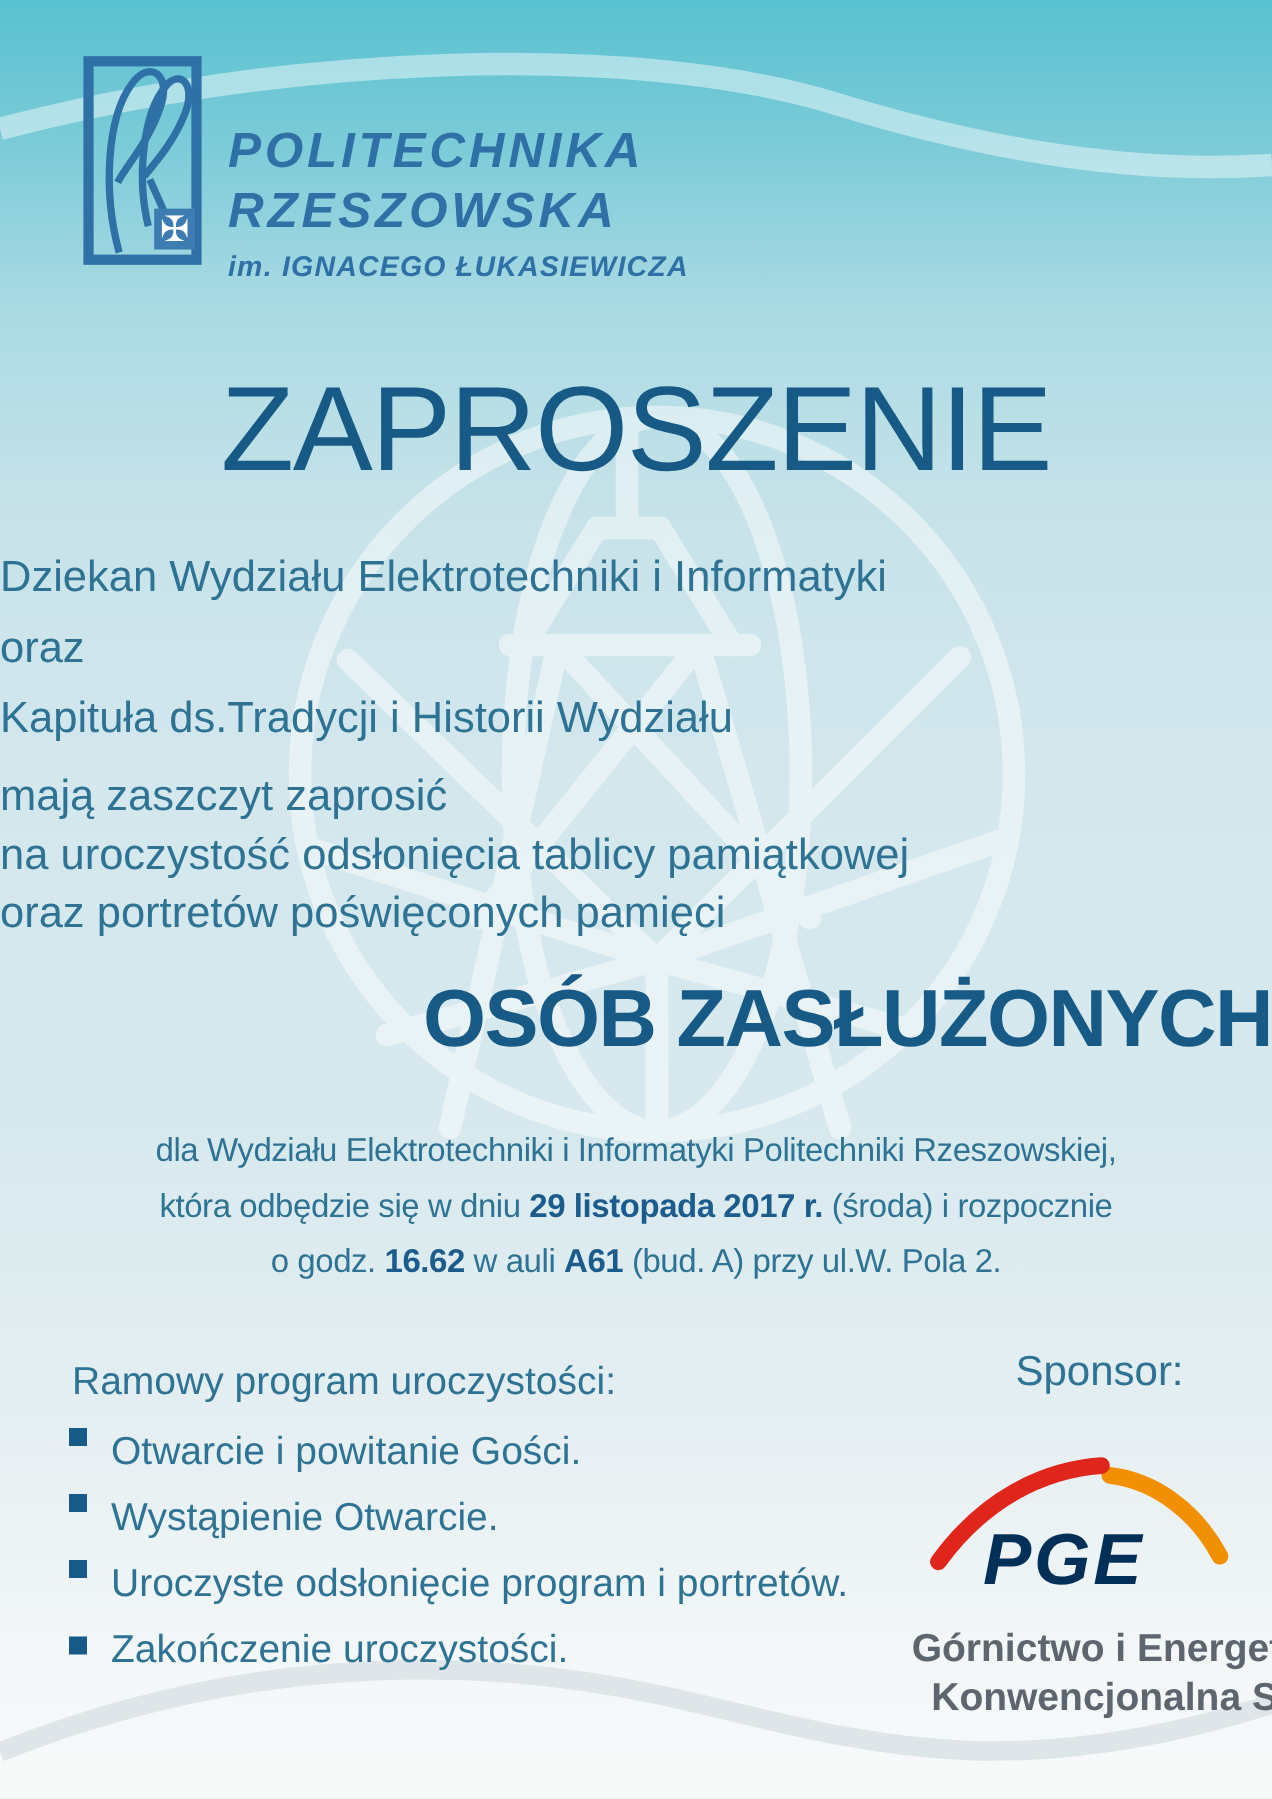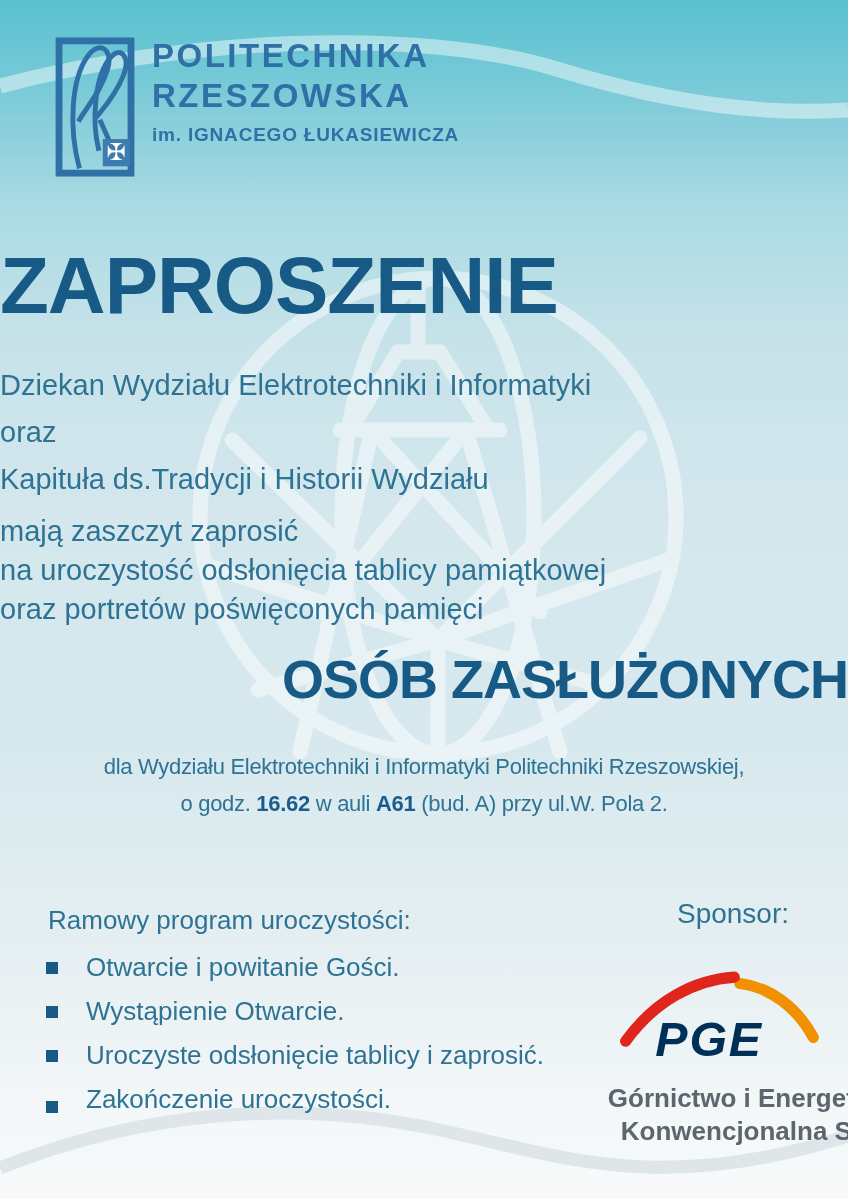--- a/index.html
+++ b/index.html
@@ -10,42 +10,42 @@
     font-family:"Liberation Sans","DejaVu Sans",sans-serif;
     background:linear-gradient(180deg,
       #58c1d0 0%, #7ccbd8 8%, #a9dae3 17%, #c6e2e9 28%,
       #d3e7ed 42%, #d7e9ee 62%, #e6eff2 80%, #f3f7f8 92%, #f8fafa 100%);
   }
   svg{display:block;}
   .bg-waves,.watermark{position:absolute;inset:0;pointer-events:none;}
 
   
   .brand{position:absolute;top:36px;left:54px;display:flex;align-items:flex-start;gap:16px;}
-  .brand-text{color:#2f70a6;}
+  .brand-text{margin-top:44px;color:#2f70a6;font-style:italic;}
   .brand-name{font-size:33px;font-weight:bold;letter-spacing:2.5px;line-height:1.22;}
   .brand-sub{font-size:19px;font-weight:bold;letter-spacing:0.8px;margin-top:7px;}
 
   
-  .title{position:absolute;top:240px;left:0;width:100%;text-align:left;
-         font-size:80px;font-weight:bold;letter-spacing:-1px;color:#175a85;}
+  .title{position:absolute;top:240px;left:0;width:100%;text-align:center;
+         font-size:80px;font-weight:normal;letter-spacing:-1px;color:#175a85;}
   .hosts{position:absolute;top:362px;left:0;width:100%;
          font-size:29px;font-weight:300;color:#2e7394;line-height:47px;}
   .intro{position:absolute;top:512px;left:0;width:100%;text-align:left;
          font-size:29px;font-weight:300;color:#2e7394;line-height:39px;}
   .honorees{position:absolute;top:648px;left:0;width:100%;text-align:right;
          font-size:54px;font-weight:bold;letter-spacing:-1px;color:#175a85;}
   .details{position:absolute;top:748px;left:0;width:100%;text-align:center;
          font-size:22px;font-weight:300;color:#2e7394;line-height:37px;letter-spacing:-0.3px;}
   .details b{color:#1b5c8d;font-weight:bold;}
 
   
   .program{position:absolute;top:905px;left:46px;color:#2e7394;font-size:26px;font-weight:300;}
   .program-heading{margin:0 0 16px 2px;}
   .program ul{list-style:none;margin:0;padding:0;}
-  .program li{display:flex;align-items:center;gap:28px;margin-bottom:13px;}
+  .program li{display:flex;align-items:flex-start;gap:16px;margin-bottom:13px;}
   .bullet{width:12px;height:12px;background:#175a85;flex:none;}
   .bullet-low{position:relative;top:7px;}
 
   
   .sponsor{position:absolute;top:898px;right:-70px;width:330px;text-align:center;}
   .sponsor-label{font-size:28px;font-weight:300;color:#2e7394;transform:translateX(-20px);}
   .pge-logo{margin:22px 0 0 28px;}
   .sponsor-name{margin-top:12px;font-size:26px;font-weight:bold;color:#5d666e;
                 line-height:33px;white-space:nowrap;}
 </style>
@@ -114,38 +114,41 @@
     <div>mają zaszczyt zaprosić</div>
     <div>na uroczystość odsłonięcia tablicy pamiątkowej</div>
     <div>oraz portretów poświęconych pamięci</div>
   </div>
 
   <div class="honorees">OSÓB ZASŁUŻONYCH</div>
 
   <div class="details">
     <div>dla Wydziału Elektrotechniki i Informatyki Politechniki Rzeszowskiej,</div>
     <div>
+      <span>która odbędzie się w dniu </span><b>29 listopada 2017 r.</b><span> (środa) i rozpocznie</span>
+    </div>
+    <div>
       <span>o godz. </span><b>16.62</b><span> w auli </span><b>A61</b><span> (bud. A) przy ul.W. Pola 2.</span>
     </div>
   </div>
 
   <div class="program">
     <div class="program-heading">Ramowy program uroczystości:</div>
     <ul>
       <li>
         <span class="bullet"></span>
         <span>Otwarcie i powitanie Gości.</span>
       </li>
       <li>
         <span class="bullet"></span>
         <span>Wystąpienie Otwarcie.</span>
       </li>
       <li>
         <span class="bullet"></span>
-        <span>Uroczyste odsłonięcie tablicy i zaprosić.</span>
+        <span>Uroczyste odsłonięcie program i portretów.</span>
       </li>
       <li>
         <span class="bullet bullet-low"></span>
         <span>Zakończenie uroczystości.</span>
       </li>
     </ul>
   </div>
 
   <div class="sponsor">
     <div class="sponsor-label">Sponsor:</div>

